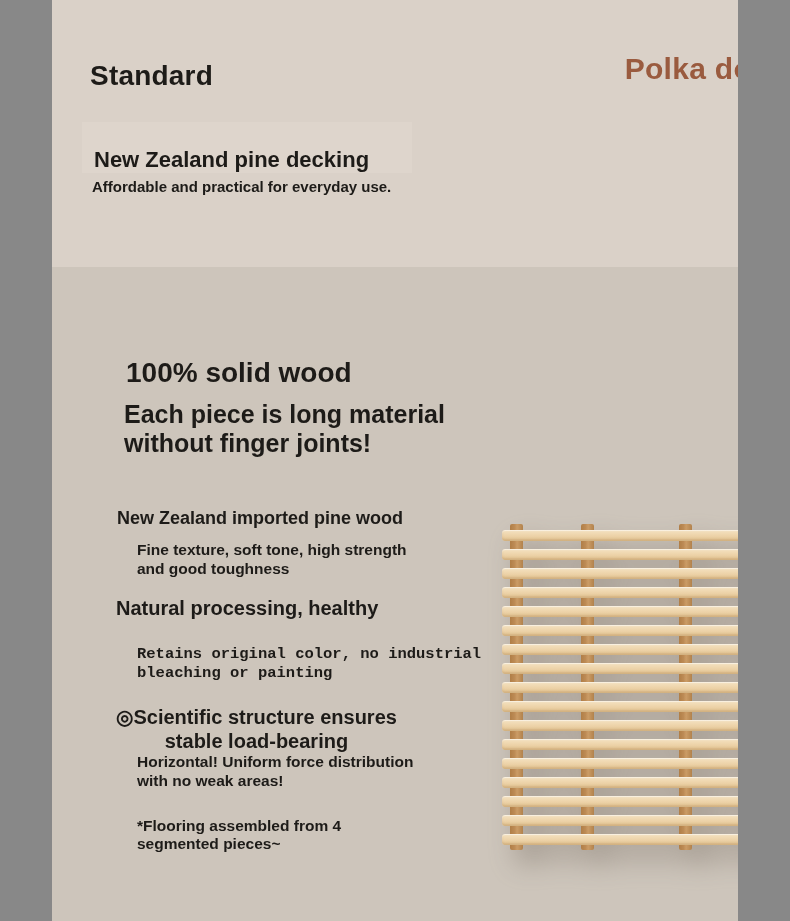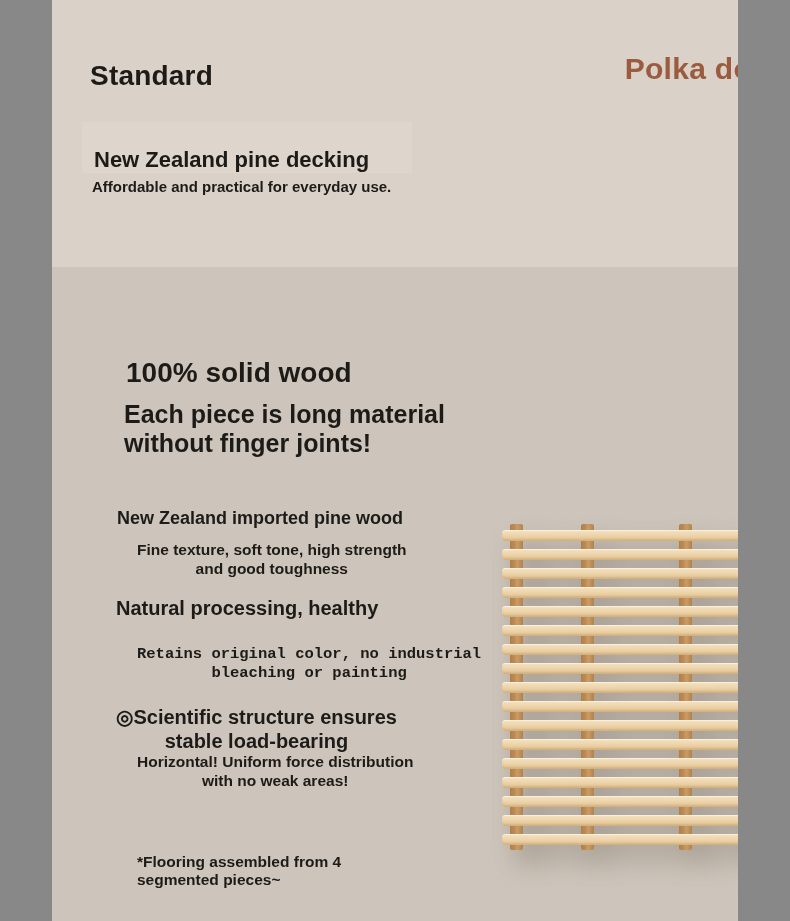--- a/index.html
+++ b/index.html
@@ -26,28 +26,28 @@
     background:var(--headline-box-bg);display:flex;align-items:flex-end;
     box-sizing:border-box;padding-left:12px;
   }
   .headline{font-size:22px;font-weight:700;white-space:nowrap;}
   .tagline{position:absolute;left:40px;top:178px;font-size:15px;font-weight:700;}
 
   
   .hero-heading{position:absolute;left:74px;top:357px;font-size:28px;font-weight:700;}
   .hero-sub{position:absolute;left:72px;top:400px;font-size:25px;font-weight:700;line-height:29px;}
   .f-title{position:absolute;font-weight:700;}
-  .f-detail{position:absolute;font-weight:700;font-size:15.5px;line-height:19px;text-align:center;}
+  .f-detail{position:absolute;font-weight:700;font-size:15.5px;line-height:19px;}
   .f1-title{left:65px;top:508px;font-size:18px;}
   .f1-detail{left:85px;top:540px;}
   .f2-title{left:64px;top:596px;font-size:20px;line-height:24px;}
   .f2-detail{left:85px;top:645px;font-family:Liberation Mono, monospace;}
   .f3-title{left:64px;top:705px;font-size:20px;line-height:24px;text-align:center;}
   .f3-detail{left:85px;top:752px;}
-  .footnote{position:absolute;left:85px;top:817px;font-weight:700;font-size:15.5px;line-height:18px;margin-top:36px;}
+  .footnote{position:absolute;left:85px;top:817px;font-weight:700;font-size:15.5px;line-height:18px;}
 
   
   .slat-board{
     position:absolute;left:450px;top:524px;width:268px;height:326px;
     filter:drop-shadow(12px 15px 13px rgba(112,102,92,.45));
   }
   .rail{
     position:absolute;top:0;bottom:0;width:13px;border-radius:2px;
     background:linear-gradient(90deg,#b07e47,var(--slat-rail) 35%,#cb9c66 55%,#b2824c);
   }

